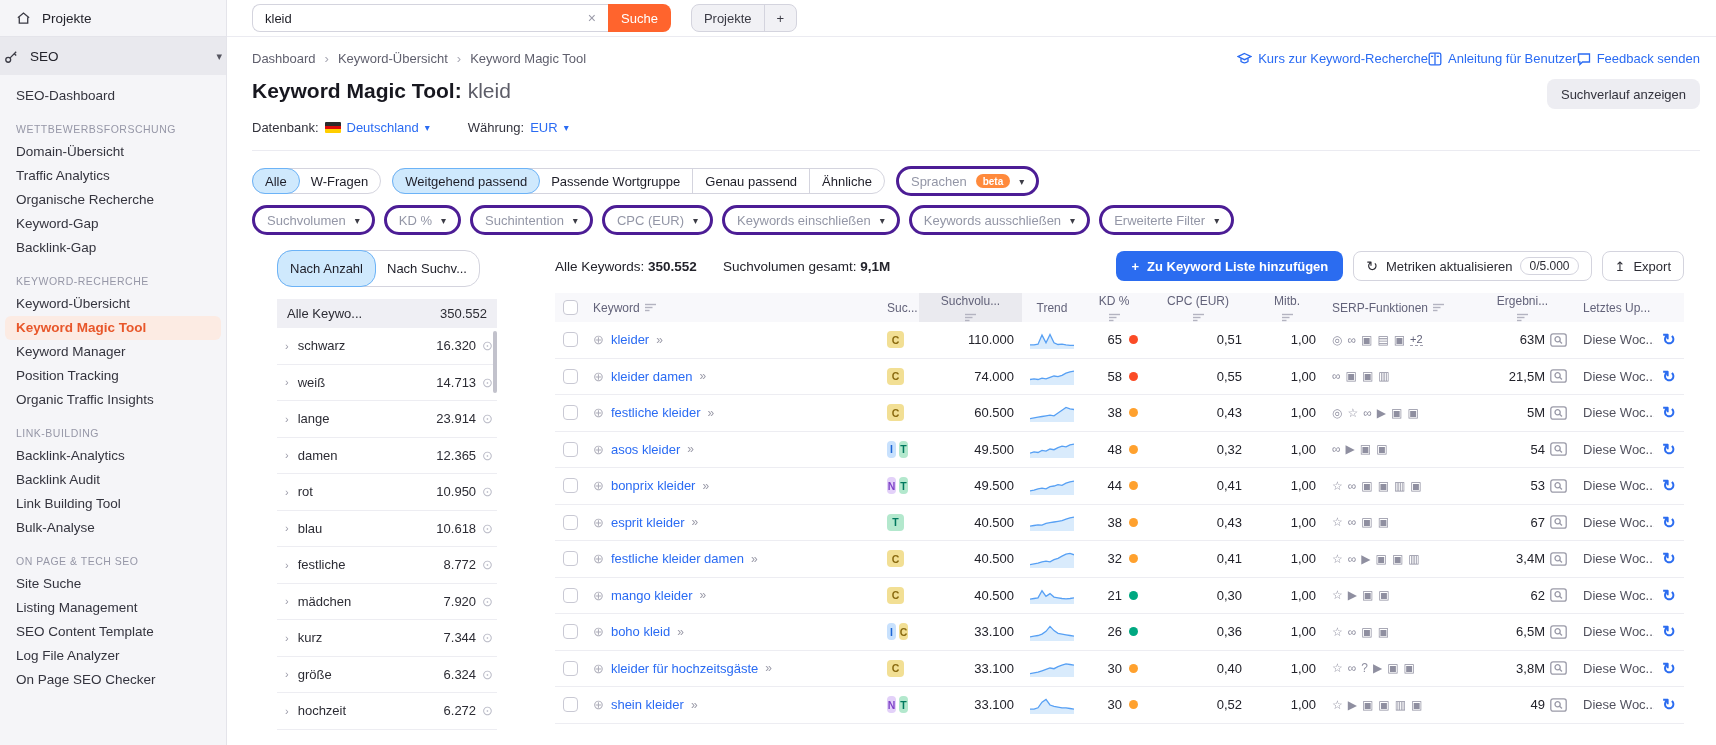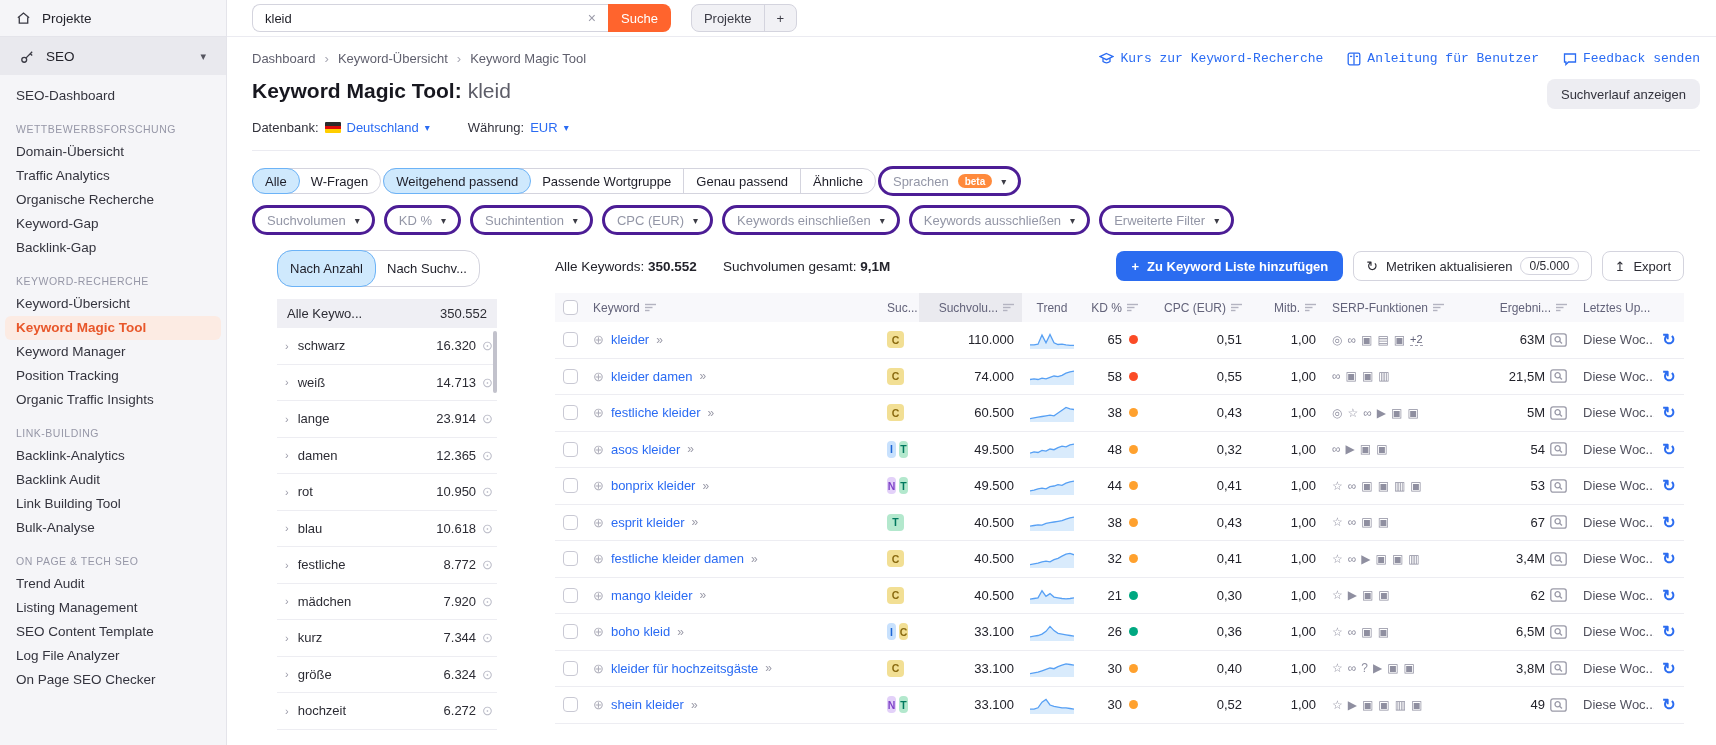--- a/index.html
+++ b/index.html
@@ -8,21 +8,21 @@
     width:1716px; height:745px; overflow:hidden;
     font-family:"Liberation Sans", sans-serif;
     background:#ffffff; color:#23232b;
   }
   
   .sidebar { position:absolute; left:0; top:0; width:227px; height:745px;
     background:#f5f5f8; border-right:1px solid #e4e4ea; }
   .side-top { height:37px; display:flex; align-items:center; gap:10px;
     padding:0 16px; border-bottom:1px solid #e4e4ea; font-size:13.5px; color:#23232b; }
   .side-seo { height:38px; background:#e9e9ee; display:flex; align-items:center; gap:10px;
-    padding:0 20px; font-size:13.5px; color:#23232b; }
+    padding:0 4px; font-size:13.5px; color:#23232b; }
   .side-seo .chev { margin-left:auto; color:#55555f; font-size:11px; }
   .side-list { padding:9px 0 0; }
   .side-item { height:24px; line-height:24px; padding:0 16px; font-size:13.5px;
     color:#34343e; cursor:pointer; white-space:nowrap; }
   .side-item.active { background:#fcebe3; color:#e8572a; font-weight:700;
     border-radius:6px; margin:0 5px; padding:0 11px; }
   .side-section { margin:15px 16px 5px; font-size:10.5px; letter-spacing:.5px;
     color:#9697a7; white-space:nowrap; }
   .sicon { width:16px; text-align:center; color:#3a3a44; flex:none; display:inline-flex; }
   
@@ -38,36 +38,36 @@
     border-radius:0 8px 8px 0; font-size:13px; padding:0 13px; font-family:inherit; cursor:pointer; }
   .proj-tabs { margin-left:20px; display:flex; height:28px; border:1px solid #d4d4de;
     border-radius:8px; overflow:hidden; background:#f1f1f5; font-size:13px; color:#3a3a44; }
   .proj-seg { padding:0 12px; display:flex; align-items:center; cursor:pointer; }
   .proj-seg + .proj-seg { border-left:1px solid #d4d4de; }
   .hpad { padding-left:25px; padding-right:16px; }
   .crumb-row { display:flex; align-items:center; justify-content:space-between; margin-top:14px; }
   .crumbs { display:flex; align-items:center; gap:9px; font-size:13px; color:#5f5f6d; }
   .crumb { cursor:pointer; }
   .crumb-sep { color:#a8a8b4; }
-  .help-links { display:flex; gap:24px; align-items:flex-end; font-size:13px; color:#2a6bf3;font-family:Liberation Mono, monospace; }
+  .help-links { display:flex; align-items:flex-end; font-size:13px; color:#2a6bf3; }
   .help-link { display:flex; align-items:center; gap:6px; cursor:pointer; }
   .title-row { display:flex; justify-content:space-between; margin-top:13px; }
   .page-title { font-size:21px; font-weight:700; color:#17171f; }
   .page-title .q { font-weight:400; color:#5d5d68; margin-left:6px; }
   .history-btn { background:#ededf2; border:none; border-radius:8px; height:30px; padding:0 14px;
     font-size:13px; color:#33333d; font-family:inherit; cursor:pointer; }
   .meta-row { display:flex; gap:38px; align-items:center; margin-top:11px; font-size:13px;
     color:#33333d; padding-bottom:15px; border-bottom:1px solid #ebebf1; }
   .meta-item { display:flex; align-items:center; gap:6px; }
   .blue-link { color:#2a6bf3; cursor:pointer; }
   .chev-blue { color:#2a6bf3; font-size:10px; }
   .flag-de { width:16px; height:11px; display:inline-block; border-radius:1px;
     background:linear-gradient(to bottom,#2b2b2b 0 33%,#dd0b0b 33% 66%,#ffce00 66% 100%); }
   
-  .tabs-row { display:flex; gap:2px; margin-top:15px; align-items:center; }
+  .tabs-row { display:flex; gap:11px; margin-top:15px; align-items:center; }
   .pill-group { display:flex; border:1px solid #d4d4de; border-radius:15px; height:26px;
     background:#fff; align-items:stretch; }
   .pill { padding:0 12px; font-size:13px; display:flex; align-items:center; color:#1e1e28;
     cursor:pointer; white-space:nowrap; }
   .pill + .pill { border-left:1px solid #d4d4de; }
   .pill.active { background:#cfe9fd; border:1px solid #6cb3f7 !important; border-radius:15px;
     margin:-1px; position:relative; }
   .pill.active + .pill { border-left:none; }
   .filter-row { display:flex; gap:9px; margin-top:9px; align-items:center; flex-wrap:nowrap; }
   .filter-pill { border:3px solid #4c1d95; border-radius:15px; height:26px; display:flex;
@@ -103,21 +103,21 @@
   .btn-ghost { border:1px solid #d4d4de; background:#fff; border-radius:8px; height:30px;
     font-size:13px; color:#2c2c34; display:flex; align-items:center; gap:8px; padding:0 12px;
     font-family:inherit; cursor:pointer; }
   .quota { border:1px solid #d4d4de; border-radius:10px; font-size:12px; padding:1px 8px;
     color:#2c2c34; }
   .grid-row { display:grid;
     grid-template-columns:30px minmax(200px,1fr) 40px 103px 60px 64px 104px 74px 146px 105px 79px 30px;
     align-items:center; }
   .thead { height:29px; background:#f8f8fb; font-size:12px; color:#63637a; }
   .th { display:flex; align-items:center; gap:5px; padding:0 8px; height:29px; white-space:nowrap; overflow:hidden; }
-  .th.right { justify-content:flex-end; }
+  .th.right { justify-content:flex-end;flex-direction:column; }
   .th.center { justify-content:center; }
   .th.dark { background:#eaeaef; }
   .trow { height:36.5px; border-bottom:1px solid #ededf2; font-size:13px; color:#23232b; }
   .td { padding:0 8px; display:flex; align-items:center; white-space:nowrap; overflow:hidden; }
   .td.right { justify-content:flex-end; }
   .td.center { justify-content:center; }
   .checkbox { width:15px; height:15px; border:1px solid #c9c9d4; border-radius:4px;
     background:#fff; cursor:pointer; flex:none; }
   .kw-cell { gap:7px; }
   .kw-plus { color:#b0b0bc; font-size:13px; cursor:pointer; }
@@ -169,21 +169,21 @@
       <div class="side-item active">Keyword Magic Tool</div>
       <div class="side-item">Keyword Manager</div>
       <div class="side-item">Position Tracking</div>
       <div class="side-item">Organic Traffic Insights</div>
       <div class="side-section">LINK-BUILDING</div>
       <div class="side-item">Backlink-Analytics</div>
       <div class="side-item">Backlink Audit</div>
       <div class="side-item">Link Building Tool</div>
       <div class="side-item">Bulk-Analyse</div>
       <div class="side-section">ON PAGE &amp; TECH SEO</div>
-      <div class="side-item">Trend Audit</div>
+      <div class="side-item">Site Suche</div>
       <div class="side-item">Listing Management</div>
       <div class="side-item">SEO Content Template</div>
       <div class="side-item">Log File Analyzer</div>
       <div class="side-item">On Page SEO Checker</div>
     </div>
 </div>
 
 <div class="main">
 
   <div class="topstrip">

